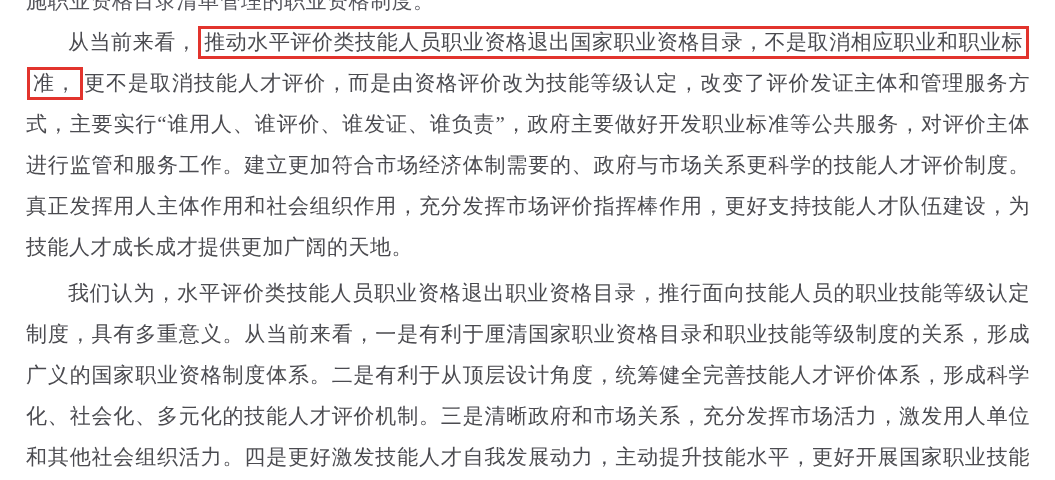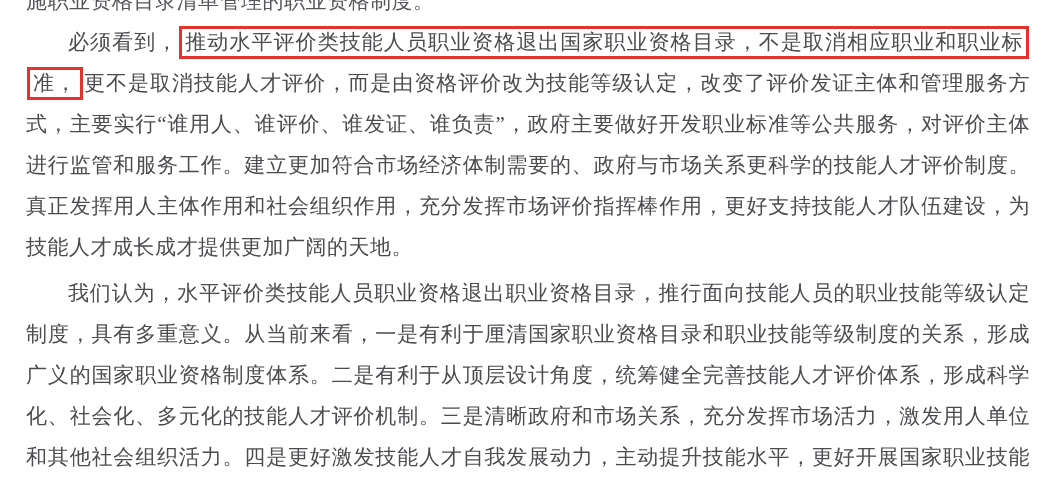--- a/index.html
+++ b/index.html
@@ -40,16 +40,16 @@
     box-decoration-break:clone;
     -webkit-box-decoration-break:clone;
   }
 </style>
 </head>
 <body>
 
 <div class="doc">
   <p class="para clipped">施职业资格目录清单管理的职业资格制度。</p>
 
-  <p class="para"><span>必须看到，</span><span class="hl">推动水平评价类技能人员职业资格退出国家职业资格目录，不是取消相应职业和职业标准，</span><span>更不是取消技能人才评价，而是由资格评价改为技能等级认定，改变了评价发证主体和管理服务方式，主要实行“谁用人、谁评价、谁发证、谁负责”，政府主要做好开发职业标准等公共服务，对评价主体进行监管和服务工作。建立更加符合市场经济体制需要的、政府与市场关系更科学的技能人才评价制度。真正发挥用人主体作用和社会组织作用，充分发挥市场评价指挥棒作用，更好支持技能人才队伍建设，为技能人才成长成才提供更加广阔的天地。</span></p>
+  <p class="para"><span>从当前来看，</span><span class="hl">推动水平评价类技能人员职业资格退出国家职业资格目录，不是取消相应职业和职业标准，</span><span>更不是取消技能人才评价，而是由资格评价改为技能等级认定，改变了评价发证主体和管理服务方式，主要实行“谁用人、谁评价、谁发证、谁负责”，政府主要做好开发职业标准等公共服务，对评价主体进行监管和服务工作。建立更加符合市场经济体制需要的、政府与市场关系更科学的技能人才评价制度。真正发挥用人主体作用和社会组织作用，充分发挥市场评价指挥棒作用，更好支持技能人才队伍建设，为技能人才成长成才提供更加广阔的天地。</span></p>
 
   <p class="para">我们认为，水平评价类技能人员职业资格退出职业资格目录，推行面向技能人员的职业技能等级认定制度，具有多重意义。从当前来看，一是有利于厘清国家职业资格目录和职业技能等级制度的关系，形成广义的国家职业资格制度体系。二是有利于从顶层设计角度，统筹健全完善技能人才评价体系，形成科学化、社会化、多元化的技能人才评价机制。三是清晰政府和市场关系，充分发挥市场活力，激发用人单位和其他社会组织活力。四是更好激发技能人才自我发展动力，主动提升技能水平，更好开展国家职业技能提升行动。</p>
 </div>
 
 </body></html>

